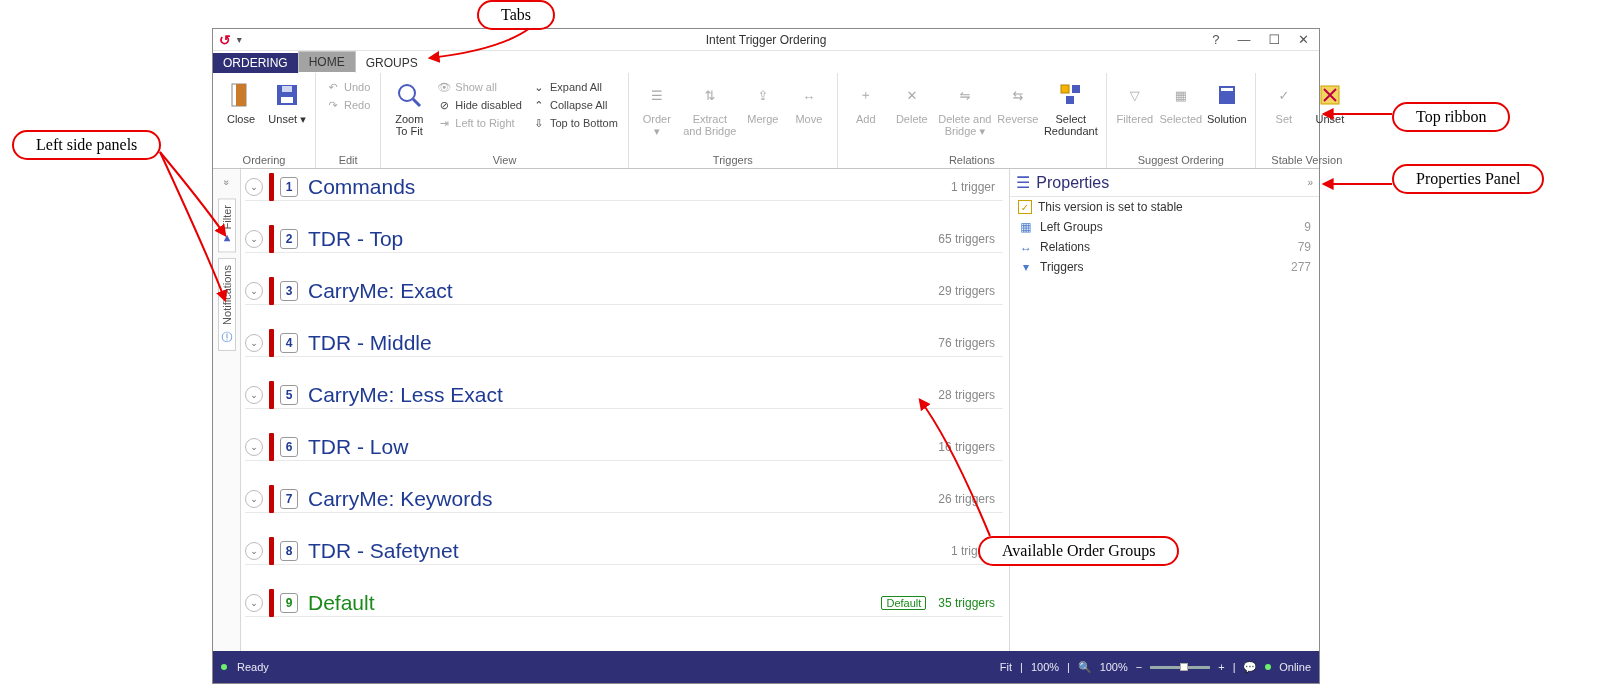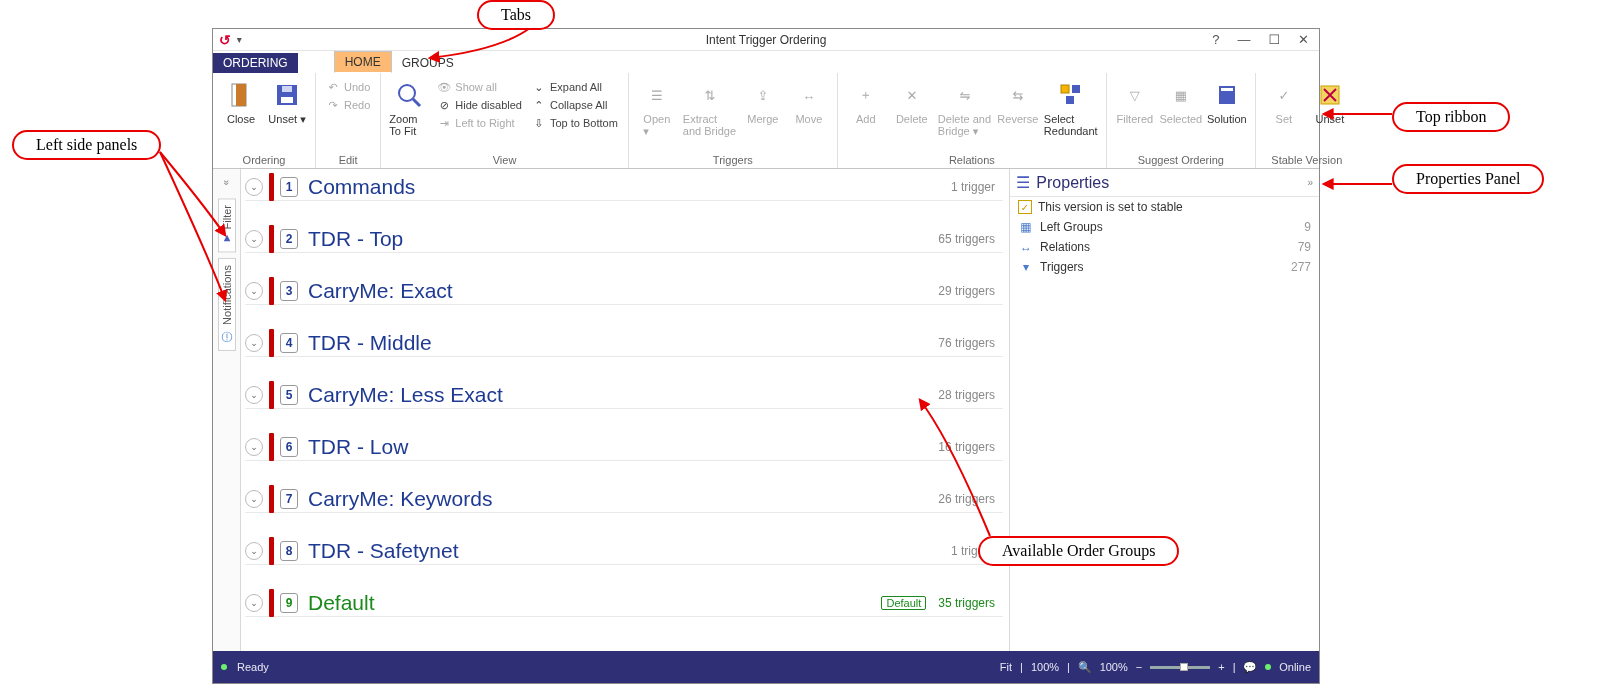--- a/index.html
+++ b/index.html
@@ -19,30 +19,30 @@
   .titlebar { height: 22px; display:flex; align-items:center; position:relative; background:#fff; border-bottom:1px solid #e4e4e4;}
   .titlebar .qat { display:flex; gap:6px; padding-left:6px; align-items:center;height:100%;}
   .titlebar .qat .app-icon { color:#d03; font-weight:bold; font-size:14px;}
   .titlebar .app-title { position:absolute; left:50%; transform:translateX(-50%); font-size:12px; color:#333;}
   .titlebar .wincontrols { margin-left:auto; display:flex; gap:18px; padding-right:10px; color:#555;}
   .titlebar .wincontrols span { cursor:pointer; font-size:13px;}
   
   .tabstrip { height:22px; display:flex; align-items:flex-end; background:#fff;}
   .tabstrip .tab { padding:3px 10px 3px 10px; font-size:12px; color:#333; cursor:pointer;}
   .tabstrip .tab.file { background:#2f2f75; color:#fff;}
-  .tabstrip .tab.active { border:1px solid #c5c5c5; border-bottom:1px solid #fff; background:#fdba74;margin-left:36px;}
+  .tabstrip .tab.active { border:1px solid #c5c5c5; border-bottom:1px solid #fff; background:#a3a3a3;}
   
   .ribbon { display:flex; border-bottom:1px solid #c5c5c5; height:96px; background:#fff;}
   .ribbon-group { display:flex; flex-direction:column; border-right:1px solid #e0e0e0; padding:2px 6px 0 6px;}
   .ribbon-group .controls { flex:1; display:flex; align-items:flex-start; gap:2px; padding-top:2px;}
   .ribbon-group .group-label { font-size:11px; color:#666; text-align:center; padding:2px 0 2px 0;}
   .vbtn { display:flex; flex-direction:column; align-items:center; width:44px; padding:2px 2px; cursor:pointer; color:#333;}
   .vbtn.wider { width:58px;}
   .vbtn .icon { width:32px; height:32px; display:flex; align-items:center; justify-content:center;}
-  .vbtn .lbl { font-size:11px; line-height:12px; margin-top:2px;}
+  .vbtn .lbl { font-size:11px; text-align:center; line-height:12px; margin-top:2px;}
   .vbtn.dim { color:#aaa;}
   .smallstack { display:flex; flex-direction:column; gap:2px; padding:2px 2px;}
   .sbtn { display:flex; align-items:center; gap:4px; font-size:11px; color:#444; padding:1px 2px; cursor:pointer; white-space:nowrap;}
   .sbtn.dim { color:#aaa;}
   .sbtn .ic { width:14px; height:14px; display:inline-flex; align-items:center; justify-content:center;}
 
   
   .body { flex:1; display:flex; overflow:hidden;}
   .leftrail { width:28px; border-right:1px solid #d8d8d8; display:flex; flex-direction:column; align-items:center; gap:6px; padding-top:4px; background:#fafafa;}
   .rail-btn { writing-mode: vertical-rl; transform: rotate(180deg); font-size:11px; color:#555; padding:6px 2px; border:1px solid #d0d0d0; background:#fff; cursor:pointer; display:flex; align-items:center; gap:4px;}
@@ -211,21 +211,21 @@
             </div>
         </div>
       </div>
       <div class="group-label">View</div>
     </div>
 
     <div class="ribbon-group">
       <div class="controls">
         <div class="vbtn dim">
             <div class="icon">☰</div>
-            <div class="lbl"><span>Open</span><br>▾</div>
+            <div class="lbl"><span>Order</span><br>▾</div>
           </div>
         <div class="vbtn wider dim">
             <div class="icon">⇅</div>
             <div class="lbl">Extract and Bridge</div>
           </div>
         <div class="vbtn dim">
             <div class="icon">⇪</div>
             <div class="lbl">Merge</div>
           </div>
         <div class="vbtn dim">

